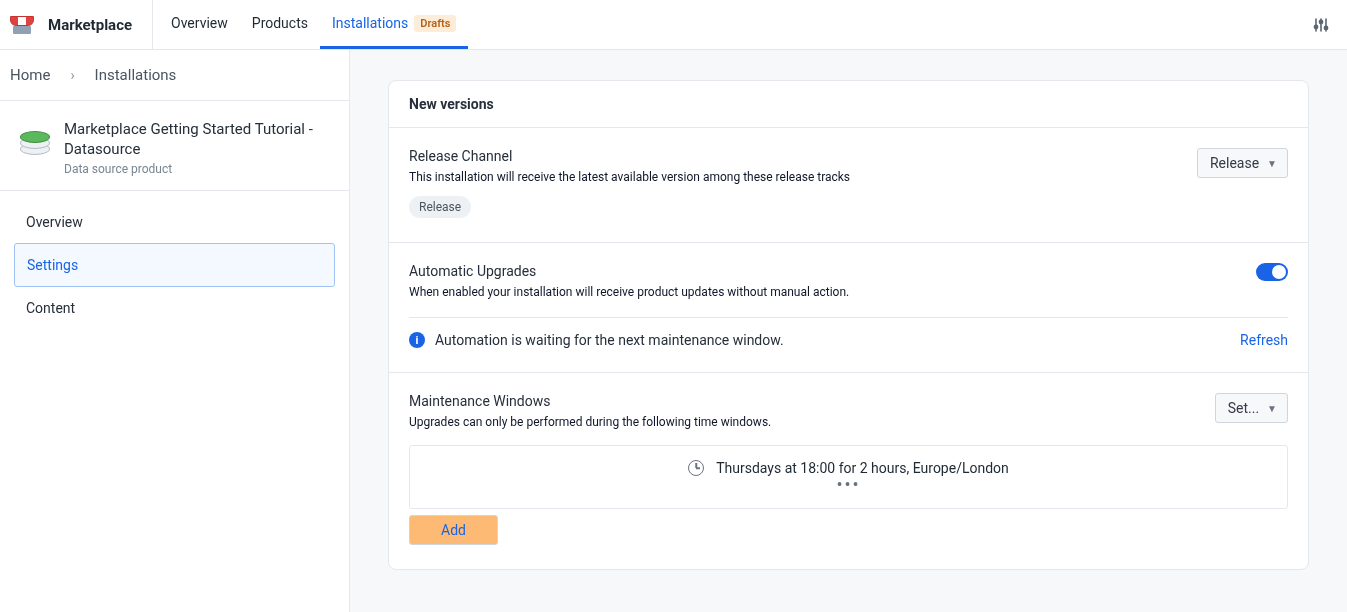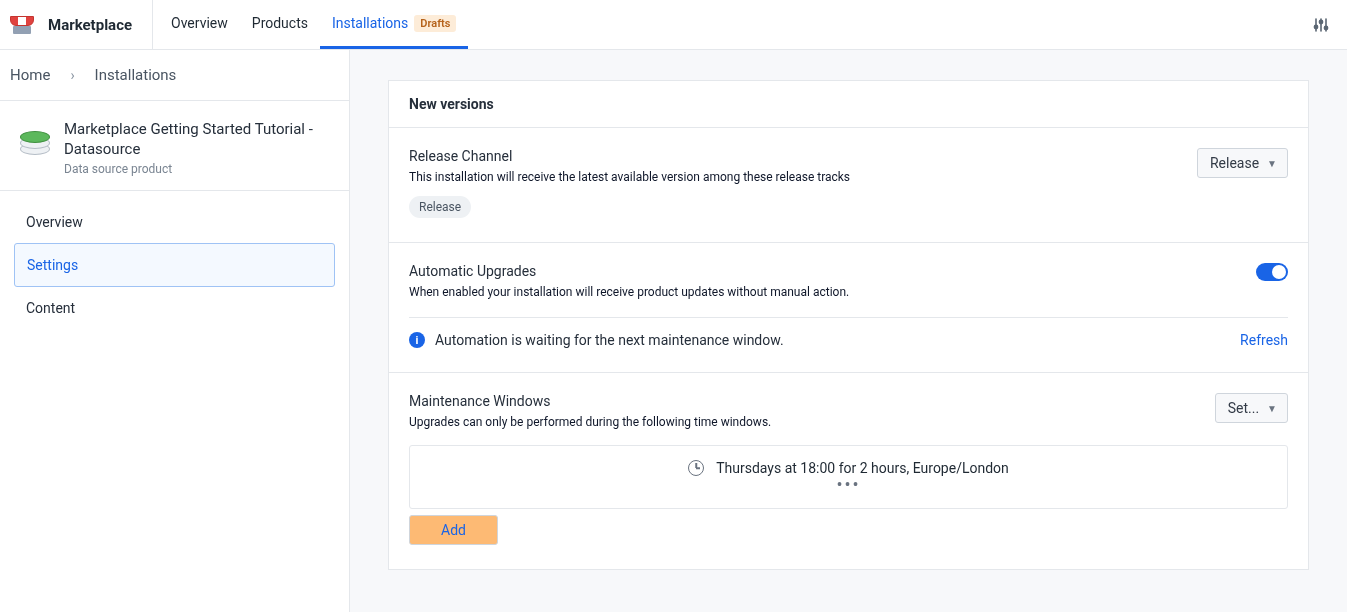--- a/index.html
+++ b/index.html
@@ -94,21 +94,21 @@
       border-radius: 3px;
     }
     .sidenav-item.active {
       border: 1px solid #9fc3f5; background: #f4f9ff; color: #1964e6;
     }
     
     .main {
       flex: 1; background: #f7f8fa; padding: 30px 38px; overflow-y: auto;
     }
     .card {
-      background: #fff; border: 1px solid #e4e7eb; border-radius: 0;
+      background: #fff; border: 1px solid #e4e7eb; border-radius: 8px;
     }
     .card-header {
       padding: 15px 20px; font-weight: 700; font-size: 14px; color: #262f3b;
       border-bottom: 1px solid #e4e7eb;
     }
     .section {
       padding: 20px 20px 24px 20px; border-bottom: 1px solid #e4e7eb;
       position: relative;
     }
     .section:last-child { border-bottom: none; }

